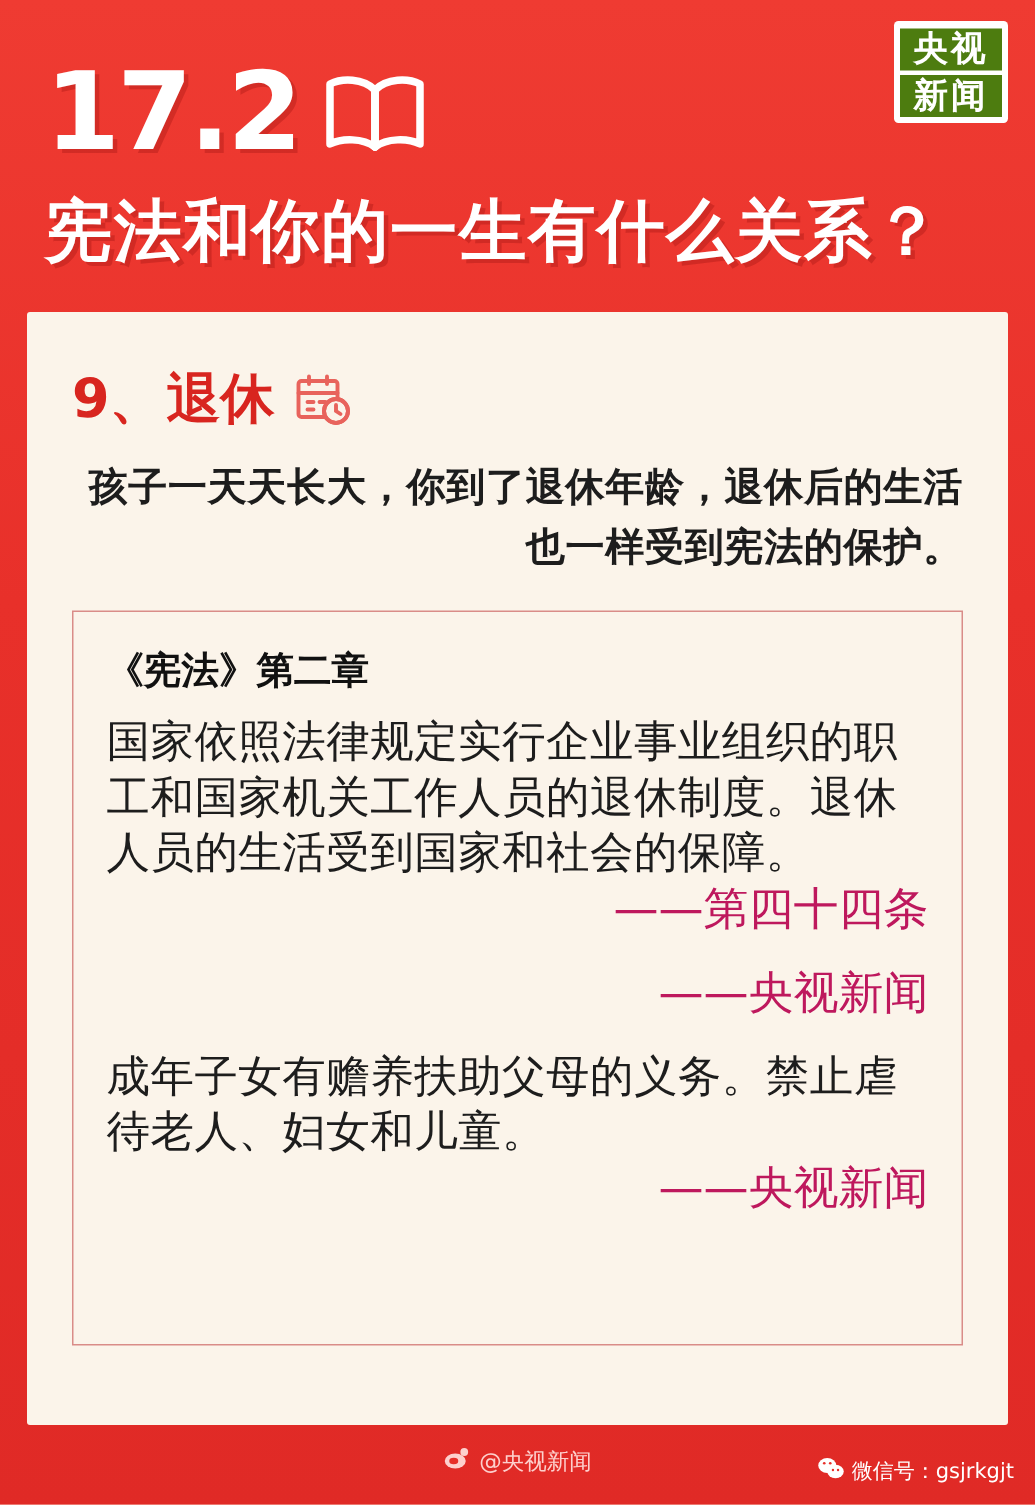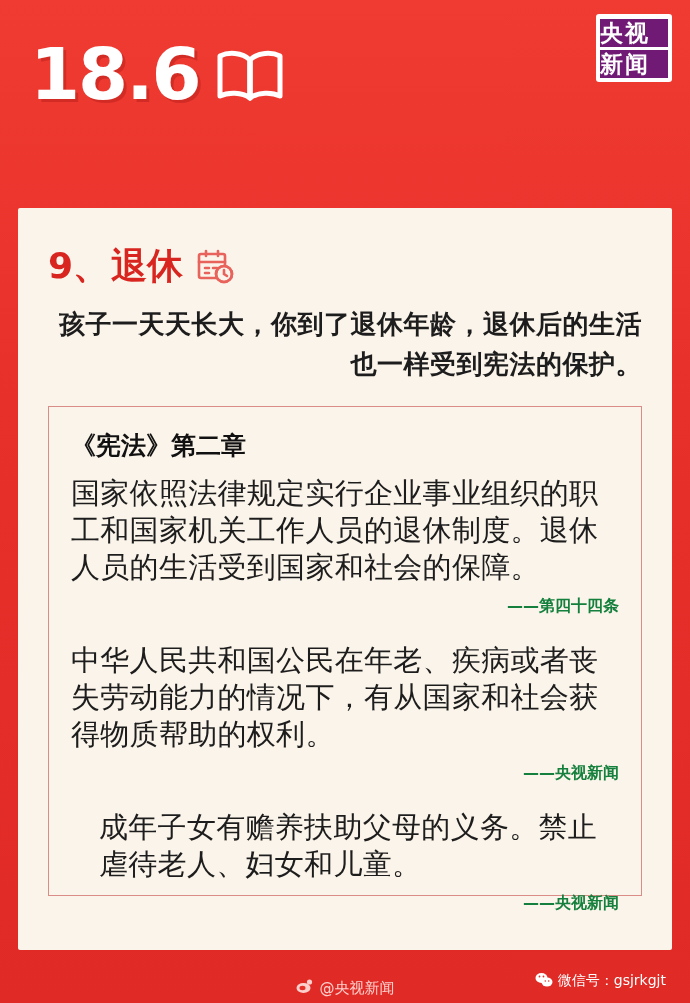--- a/index.html
+++ b/index.html
@@ -32,28 +32,28 @@
     background: #ffffff;
     border-radius: 3px;
     display: flex;
     flex-direction: column;
     align-items: center;
     justify-content: center;
     padding: 3px;
     box-sizing: border-box;
   }
   .logo-badge .line {
-    background: #701a75;
+    background: #4d7c0f;
     color: #ffffff;
     font-weight: bold;
     font-size: 23px;
     letter-spacing: 2px;
     line-height: 28px;
     width: 68px;
-    text-align: left;
+    text-align: center;
     font-family: "DejaVu Sans", sans-serif;
   }
   .logo-badge .line1 { margin-bottom: 3px; }
 
   
   .headline {
     position: absolute;
     top: 36px;
     left: 30px;
     width: 560px;
@@ -152,85 +152,86 @@
   }
   .quote-body {
     font-family: "DejaVu Sans", "Liberation Sans", sans-serif;
     font-size: 29px;
     line-height: 37px;
     color: #1d1d1d;
     letter-spacing: 0.3px;
   }
   .article-ref {
     font-family: "DejaVu Sans", "Liberation Sans", sans-serif;
-    font-weight: bold;
-    font-size: 16px;
+    font-weight: normal;
+    font-size: 30px;
     line-height: 40px;
-    color: #15803d;
+    color: #be185d;
     text-align: right;
   }
   .quote-block { margin-bottom: 16px; }
-  .quote-block:last-child { margin-bottom: 0; margin-left: 28px; }
+  .quote-block:last-child { margin-bottom: 0; }
 
   
   .footer {
     position: absolute;
     left: 0;
     bottom: 0;
     width: 690px;
     height: 52px;
   }
   .weibo-credit {
     position: absolute;
     left: 50%;
     transform: translateX(-50%);
-    bottom: 4px;
+    bottom: 18px;
     display: flex;
     align-items: center;
     color: #ffd9d6;
     font-size: 15px;
     font-family: "DejaVu Sans", "Liberation Sans", sans-serif;
     opacity: 0.95;
   }
   .weibo-credit .wtext { margin-left: 6px; }
   .wechat-credit {
     position: absolute;
-    right: 24px;
+    right: 14px;
     bottom: 12px;
     display: flex;
-    align-items: flex-start;
+    align-items: center;
     color: #ffffff;
     font-size: 14px;
     font-family: "DejaVu Sans", "Liberation Sans", sans-serif;
   }
   .wechat-credit .wtext { margin-left: 5px; }
 </style>
 </head>
 <body>
 
 <div class="poster">
 
   <div class="logo-badge">
     <div class="line line1">央视</div>
     <div class="line line2">新闻</div>
   </div>
 
   <div class="headline">
     <div class="date-row">
-      <div class="date-text">18.6</div>
+      <div class="date-text">17.2</div>
       <span class="book-icon">
         <svg width="72" height="58" viewBox="0 0 72 58">
           <g fill="none" stroke="#ffffff" stroke-width="5" stroke-linejoin="round" stroke-linecap="round">
             <path d="M36 14 C28 6, 14 6, 6 10 L6 50 C14 46, 28 46, 36 52 Z"></path>
             <path d="M36 14 C44 6, 58 6, 66 10 L66 50 C58 46, 44 46, 36 52 Z"></path>
             <path d="M36 16 L36 52"></path>
           </g>
         </svg>
       </span>
     </div>
+    <div class="title-text">宪法和你的一生有什么关系？</div>
   </div>
 
   <div class="card">
 
     <div class="section-head">
       <span class="section-num">9、</span>
       <span class="section-title">退休</span>
       <span class="calendar-icon">
         <svg width="40" height="40" viewBox="0 0 40 40">
           <g fill="none" stroke="#e8635c" stroke-width="2.6" stroke-linecap="round">
@@ -250,21 +251,20 @@
 
     <div class="quote-box">
       <div class="quote-title">《宪法》第二章</div>
 
       <div class="quote-block">
         <div class="quote-body">国家依照法律规定实行企业事业组织的职工和国家机关工作人员的退休制度。退休人员的生活受到国家和社会的保障。</div>
         <div class="article-ref">——第四十四条</div>
       </div>
 
       <div class="quote-block">
-        <div class="quote-body">中华人民共和国公民在年老、疾病或者丧失劳动能力的情况下，有从国家和社会获得物质帮助的权利。</div>
         <div class="article-ref">——央视新闻</div>
       </div>
 
       <div class="quote-block">
         <div class="quote-body">成年子女有赡养扶助父母的义务。禁止虐待老人、妇女和儿童。</div>
         <div class="article-ref">——央视新闻</div>
       </div>
     </div>
   </div>
 

